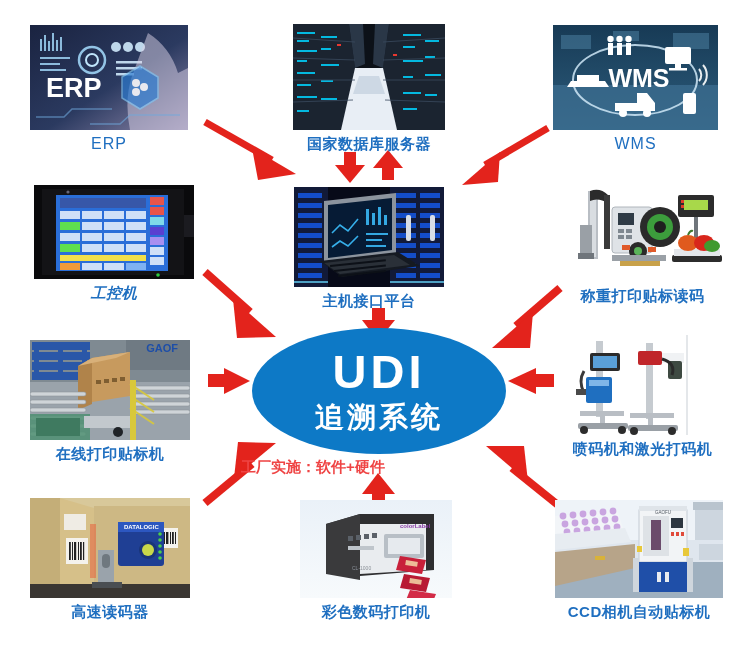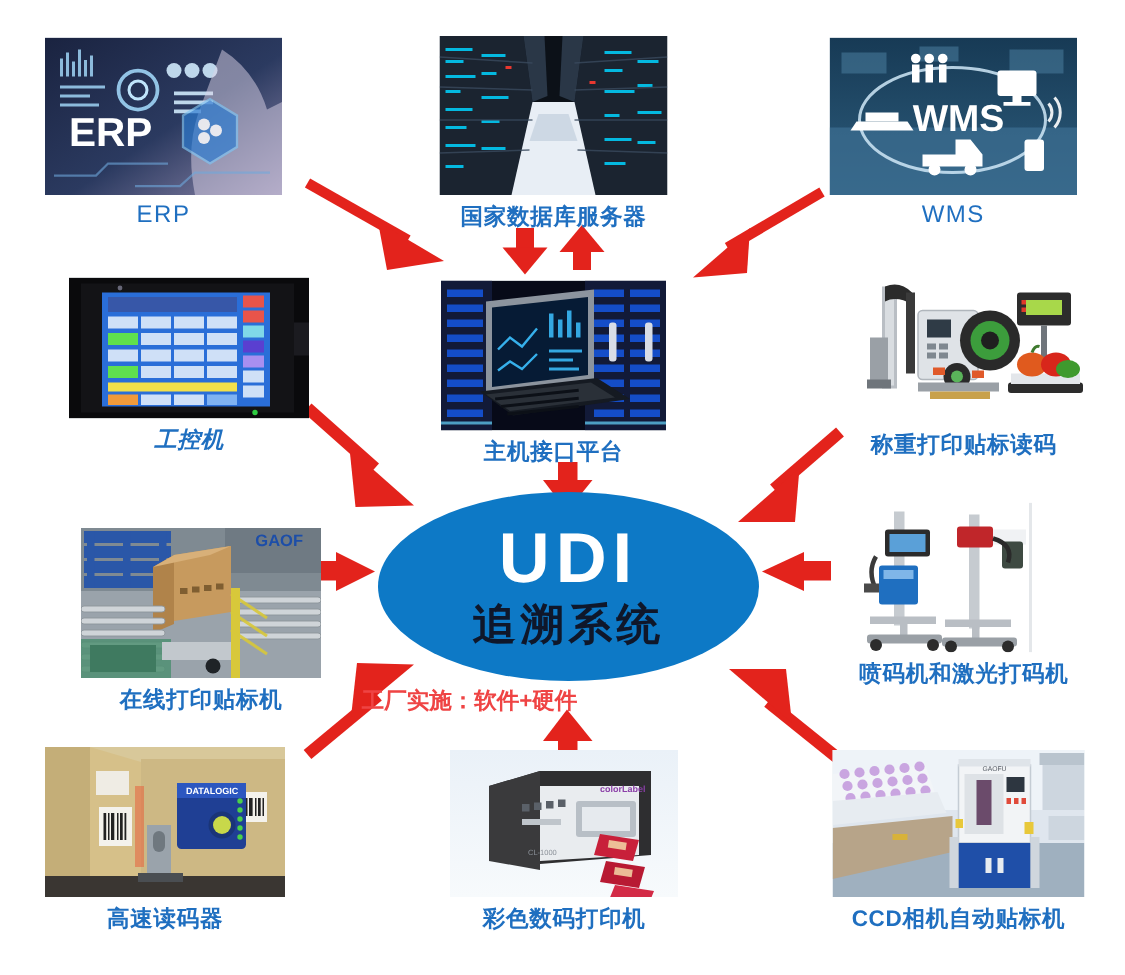--- a/index.html
+++ b/index.html
@@ -40,21 +40,21 @@
     align-items:center;justify-content:center;
     box-sizing:border-box;
     padding-bottom:4px;
   }
   #udi-title{
     color:#ffffff;font-size:47px;font-weight:700;
     letter-spacing:4px;line-height:1;margin-top:2px;
     font-family:"Liberation Sans","DejaVu Sans",sans-serif;
   }
   #udi-sub{
-    color:#0f172a;font-size:29px;font-weight:700;
+    color:#ffffff;font-size:29px;font-weight:700;
     letter-spacing:3px;line-height:1;margin-top:8px;
   }
   #center-foot{
     position:absolute;left:50%;top:458px;transform:translateX(-50%);
     color:#ef4444;font-size:15px;font-weight:600;white-space:nowrap;
   }
 
   svg#arrows{position:absolute;left:0;top:0;width:750px;height:650px;pointer-events:none;}
 
   
@@ -286,21 +286,21 @@
         <g fill="none" stroke="#ffffff" stroke-width="2" opacity="0.9">
           <path d="M146 44 a9 9 0 0 1 0 12"></path>
             <path d="M150 40 a15 15 0 0 1 0 20"></path>
         </g>
         <text x="86" y="62" font-family="Liberation Sans, sans-serif" font-size="25" font-weight="700" fill="#ffffff" text-anchor="middle">WMS</text>
       </svg>
     </div>
     <div class="cap latin" style="top:110px;">WMS</div>
   </div>
 
-  <div class="node" style="left:46px;top:185px;width:160px;height:94px;font-style:italic;">
+  <div class="node" style="left:34px;top:185px;width:160px;height:94px;font-style:italic;">
     <div class="thumb">
       <svg class="fill" viewBox="0 0 160 94" preserveAspectRatio="none">
         <rect width="160" height="94" fill="#0a0a0c"></rect>
         <rect x="8" y="4" width="142" height="86" fill="#131316"></rect>
         <rect x="22" y="10" width="112" height="76" fill="#2a6ed8"></rect>
         <rect x="26" y="13" width="86" height="10" fill="#3757a8"></rect>
         <g>
           <rect x="26" y="26" width="20" height="8" fill="#cfe0f7"></rect>
             <rect x="48" y="26" width="20" height="8" fill="#cfe0f7"></rect>
           <rect x="70" y="26" width="20" height="8" fill="#cfe0f7"></rect>
@@ -462,21 +462,21 @@
           <ellipse cx="128" cy="58" rx="10" ry="8" fill="#e05a1e"></ellipse>
           <ellipse cx="144" cy="58" rx="10" ry="8" fill="#d8261b"></ellipse>
           <ellipse cx="152" cy="61" rx="8" ry="6" fill="#3f9a2e"></ellipse>
           <path d="M128 50 q2 -5 5 -4" stroke="#3f7a2e" stroke-width="2" fill="none"></path>
         </g>
       </svg>
     </div>
     <div class="cap" style="top:102px;">称重打印贴标读码</div>
   </div>
 
-  <div class="node" style="left:30px;top:352px;width:160px;height:100px;margin-left:24px;">
+  <div class="node" style="left:30px;top:340px;width:160px;height:100px;">
     <div class="thumb">
       <svg class="fill" viewBox="0 0 160 100" preserveAspectRatio="none">
         <rect width="160" height="100" fill="#9aa3ab"></rect>
         <rect x="0" y="0" width="160" height="42" fill="#7f8a92"></rect>
         <g fill="#2a57a8">
           <rect x="2" y="2" width="58" height="8"></rect>
             <rect x="2" y="12" width="58" height="8"></rect>
           <rect x="2" y="22" width="58" height="8"></rect>
             <rect x="2" y="32" width="58" height="8"></rect>
           <rect x="4" y="2" width="5" height="38"></rect>

